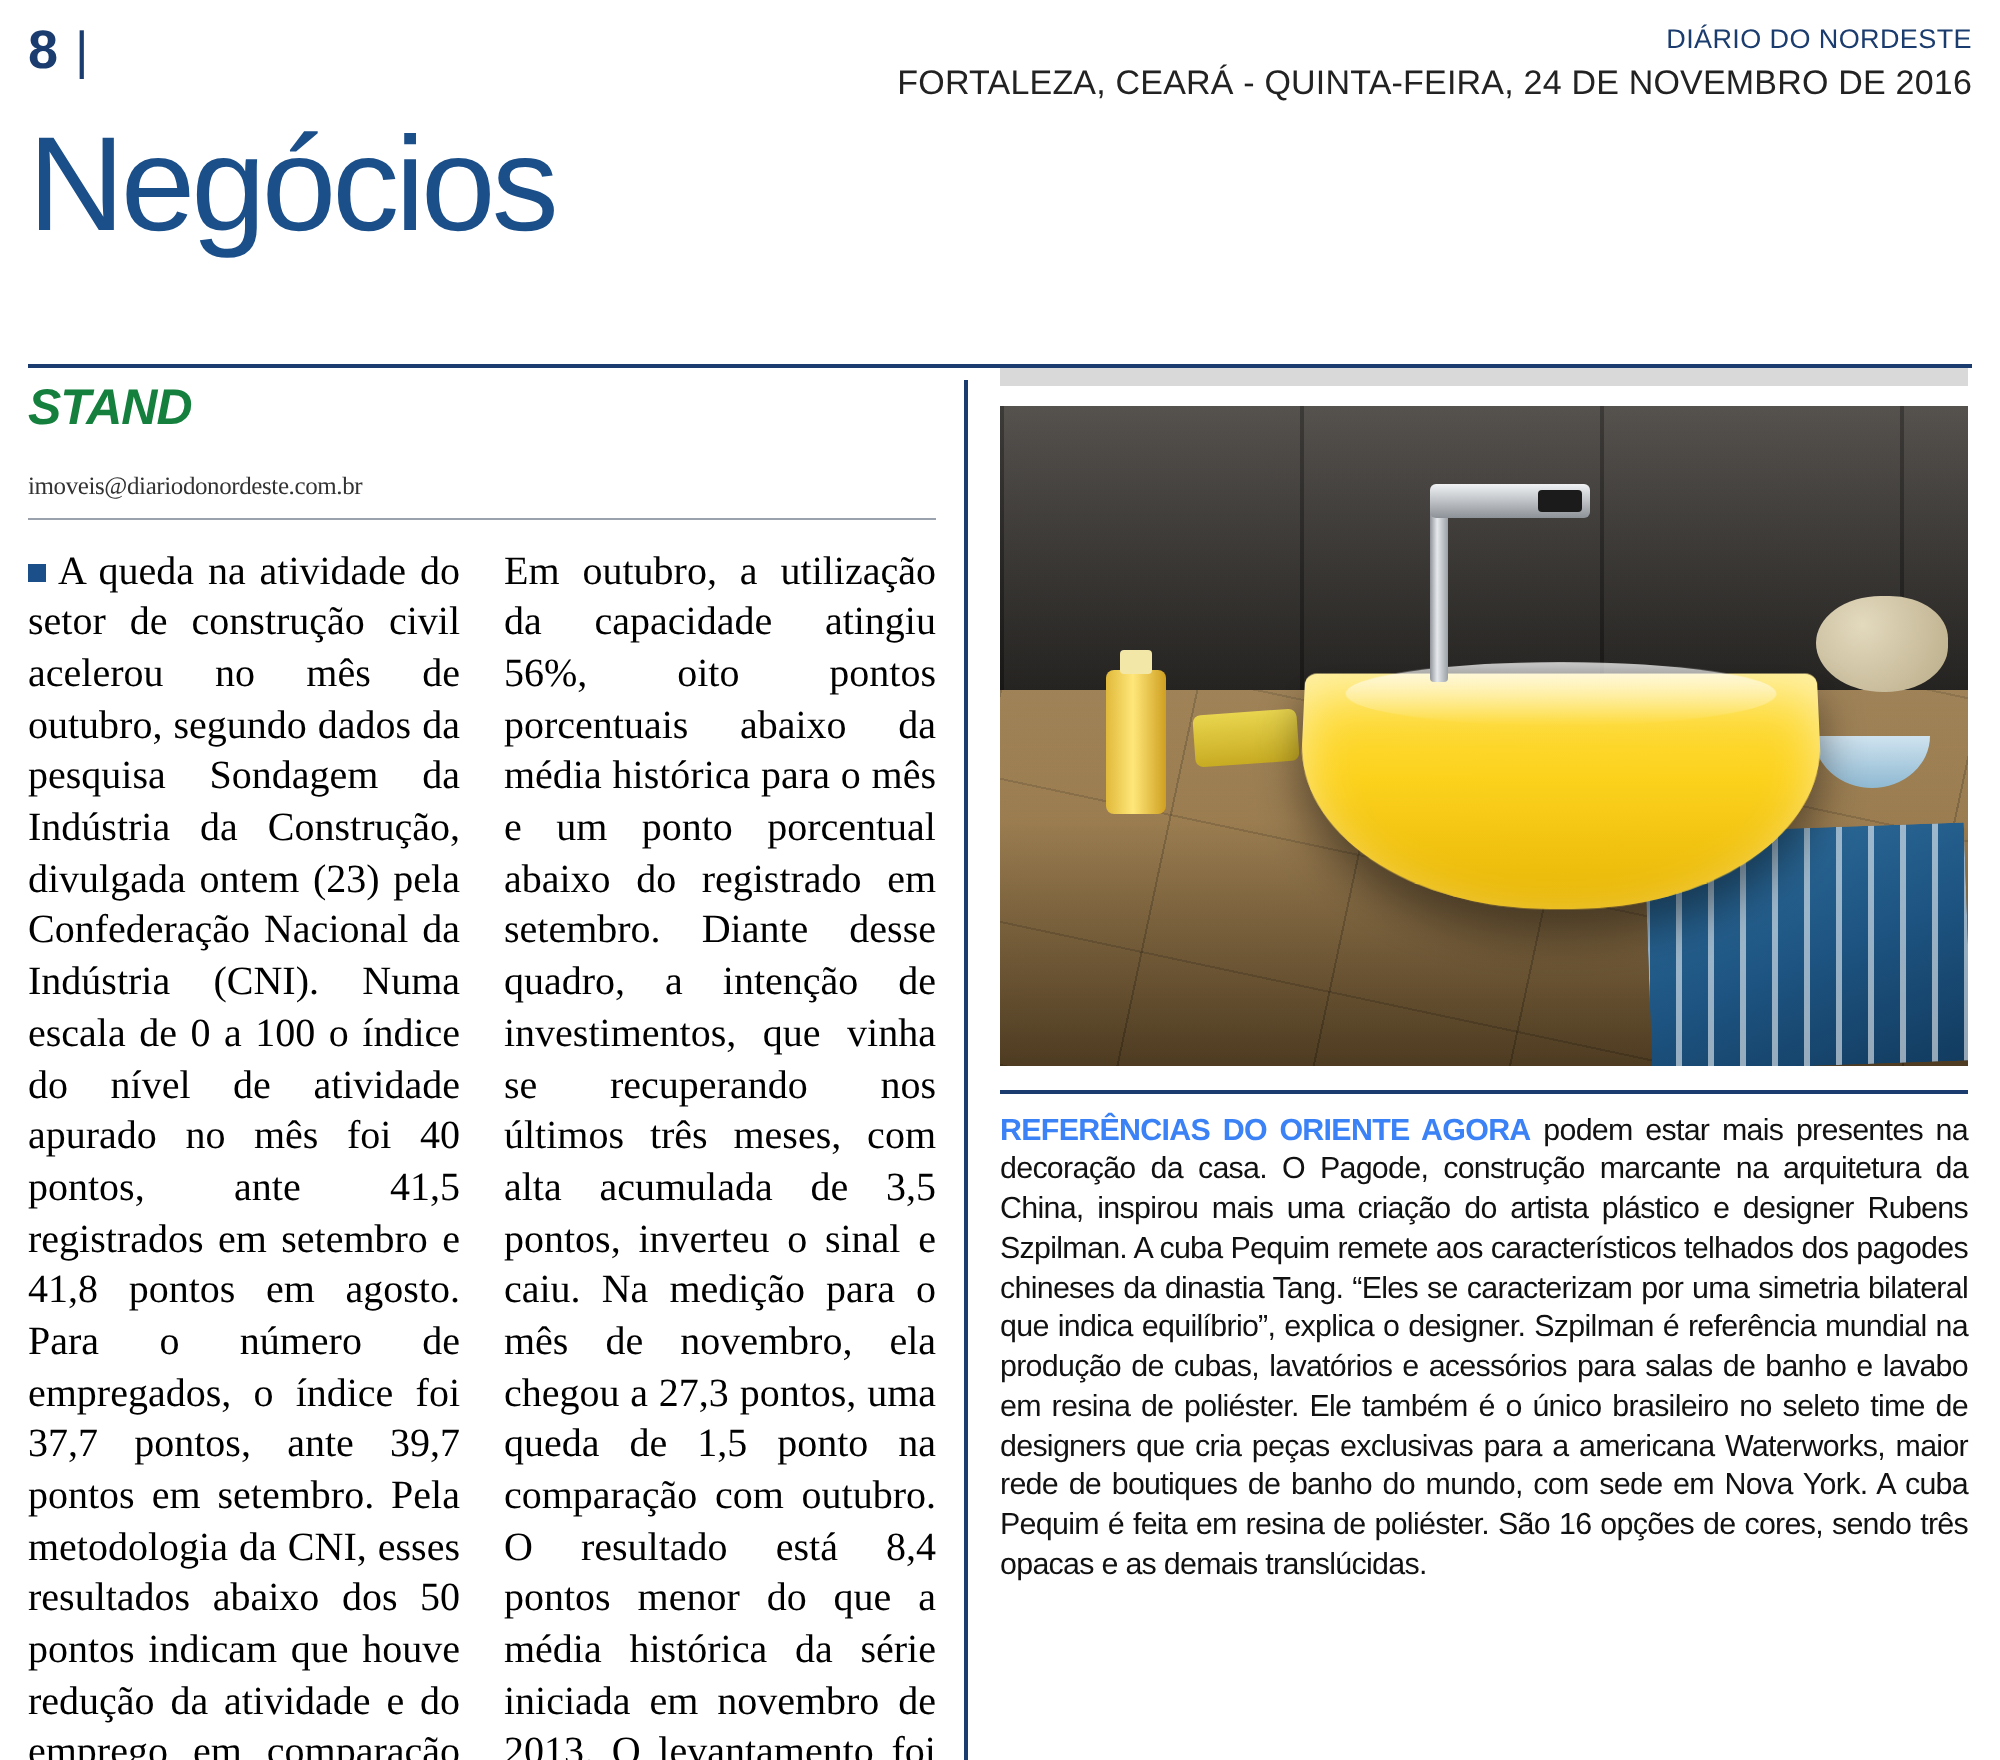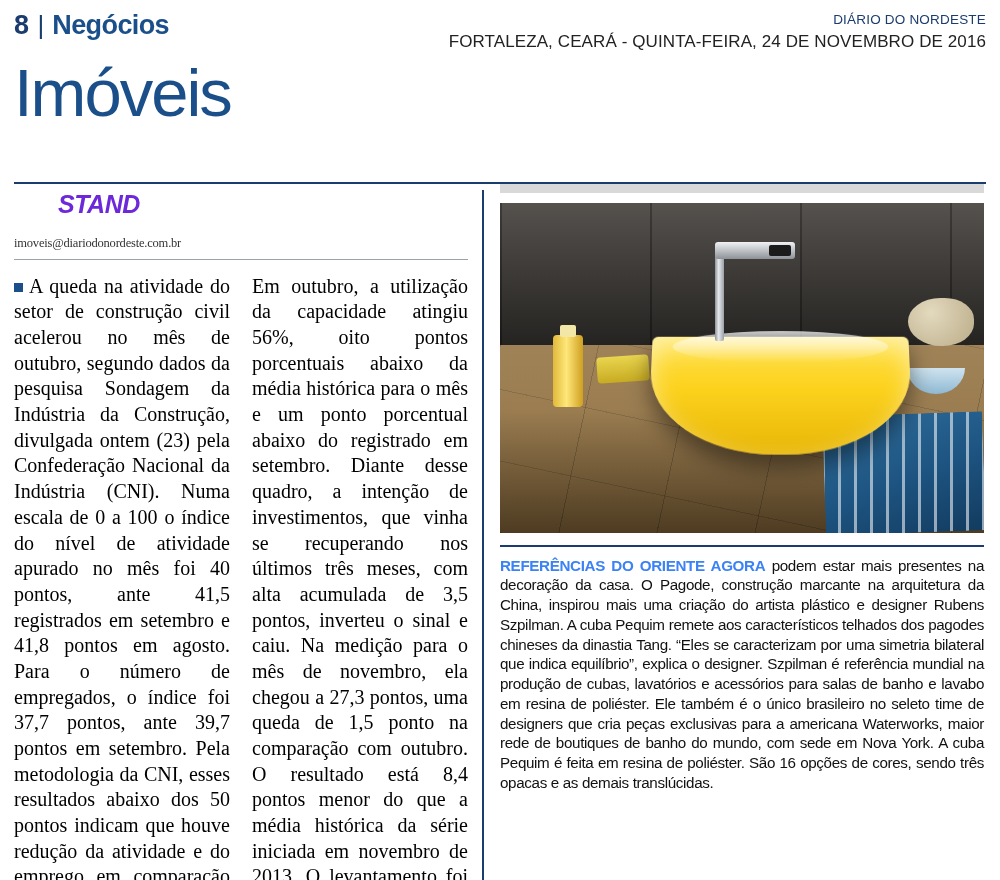--- a/index.html
+++ b/index.html
@@ -109,24 +109,23 @@
     padding-left: 16px;
     box-sizing: border-box;
   }
 
   
   .stand-label {
     font-family: "Liberation Sans", sans-serif;
     font-size: 25px;
     font-weight: bold;
     font-style: italic;
-    color: #6d28d9;
+    color: #15803d;
     letter-spacing: -0.5px;
     margin-top: 6px;
-    margin-left: 44px;
   }
   .stand-email {
     font-family: Liberation Serif, serif;
     font-size: 12.5px;
     color: #333;
     margin-top: 17px;
     letter-spacing: -0.2px;
   }
   .rule-thin {
     border-top: 1px solid #9aa3ad;
@@ -334,29 +333,28 @@
 </style>
 </head>
 <body>
 
 <div class="page">
 
   <div class="masthead">
     <div class="masthead-left">
       <span class="page-number">8</span>
       <span class="page-sep">|</span>
-      <span class="section-name">Negócios</span>
     </div>
     <div class="masthead-right">
       <div class="paper-name">DIÁRIO DO NORDESTE</div>
       <div class="issue-date">FORTALEZA, CEARÁ - QUINTA-FEIRA, 24 DE NOVEMBRO DE 2016</div>
     </div>
   </div>
 
-  <h1 class="big-title">Imóveis</h1>
+  <h1 class="big-title">Negócios</h1>
 
   <div class="rule-top"></div>
 
   <div class="content">
 
     <div class="left-col">
       <div class="stand-label">STAND</div>
       <div class="stand-email">imoveis@diariodonordeste.com.br</div>
       <div class="rule-thin"></div>
 

